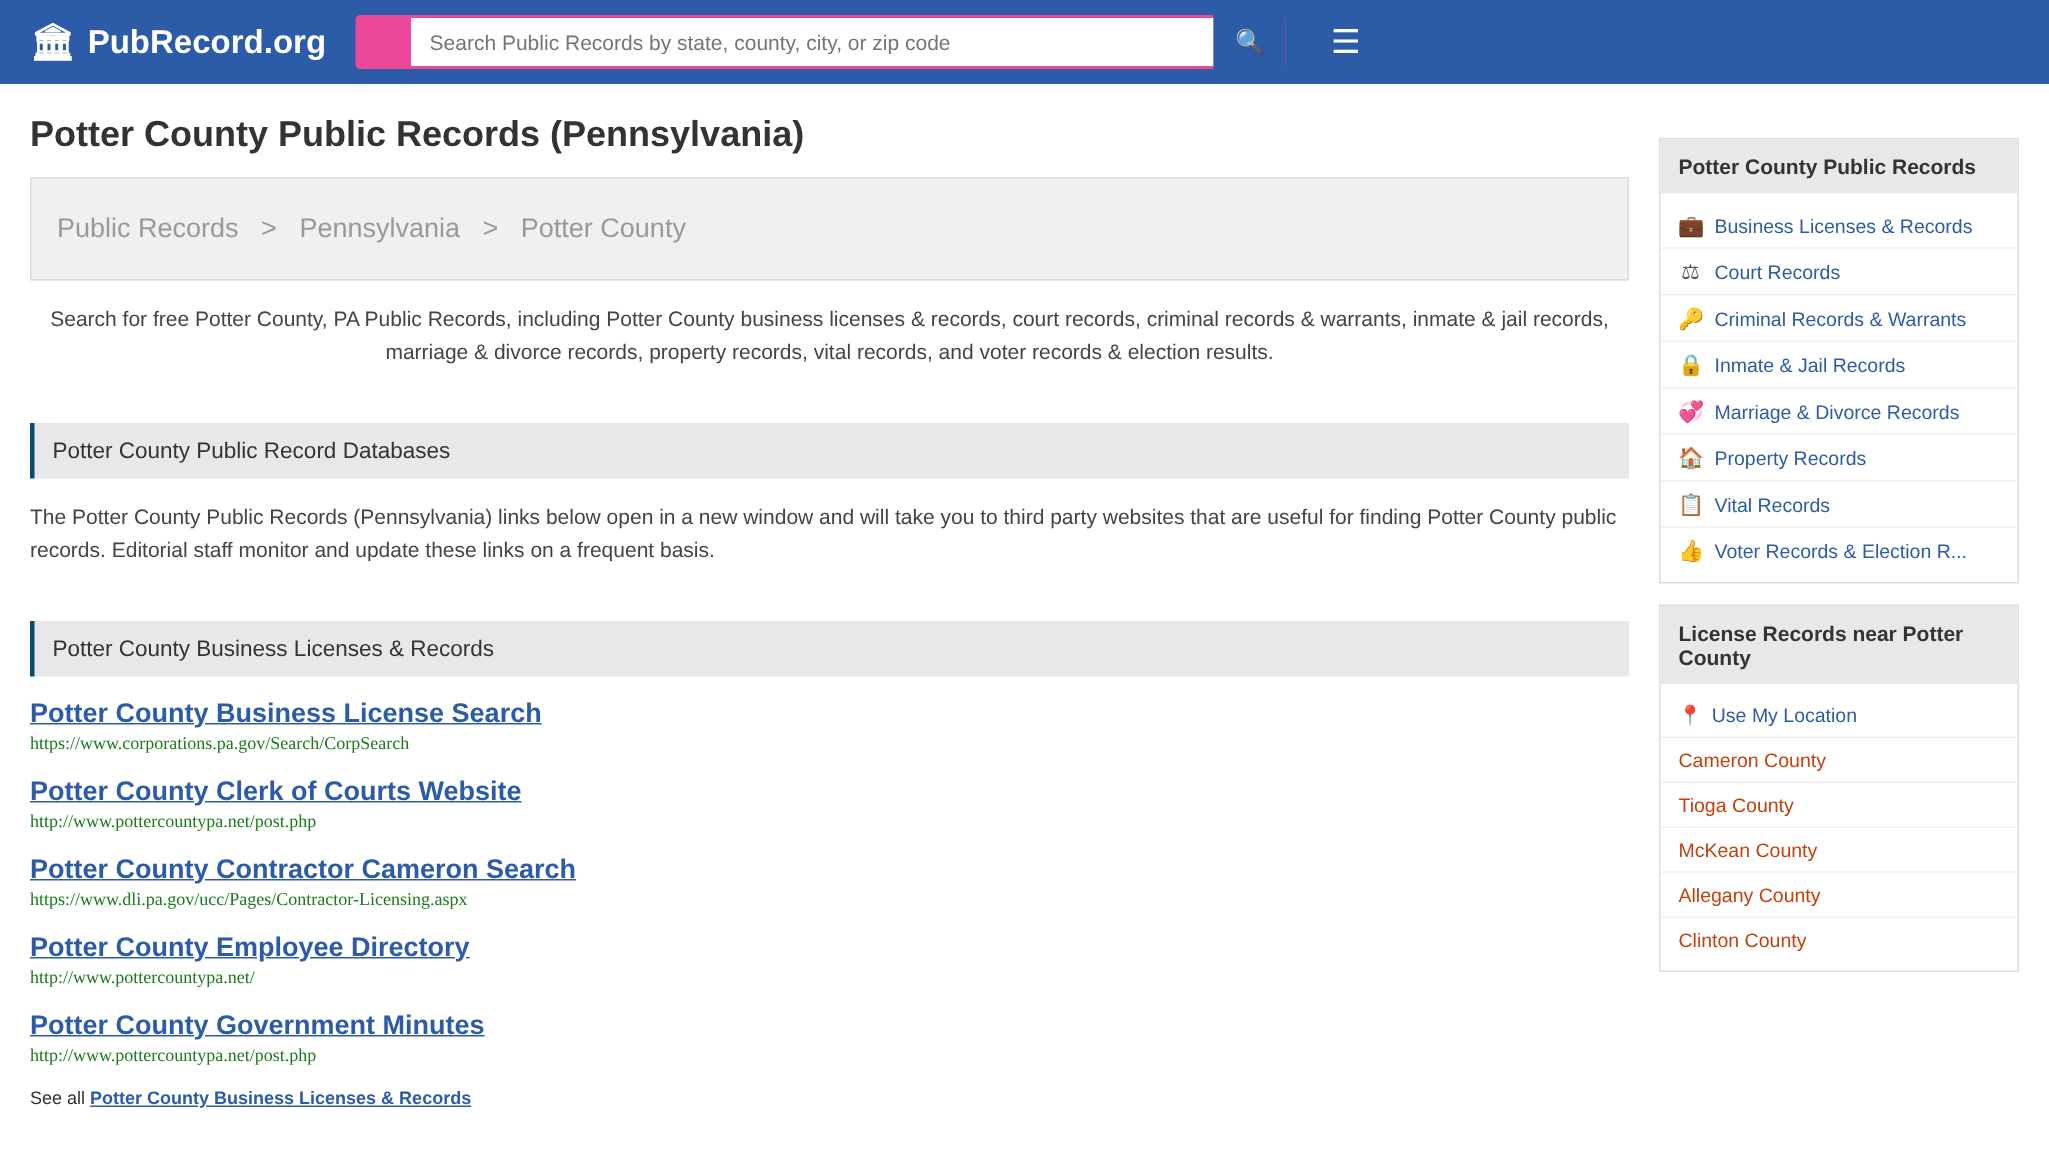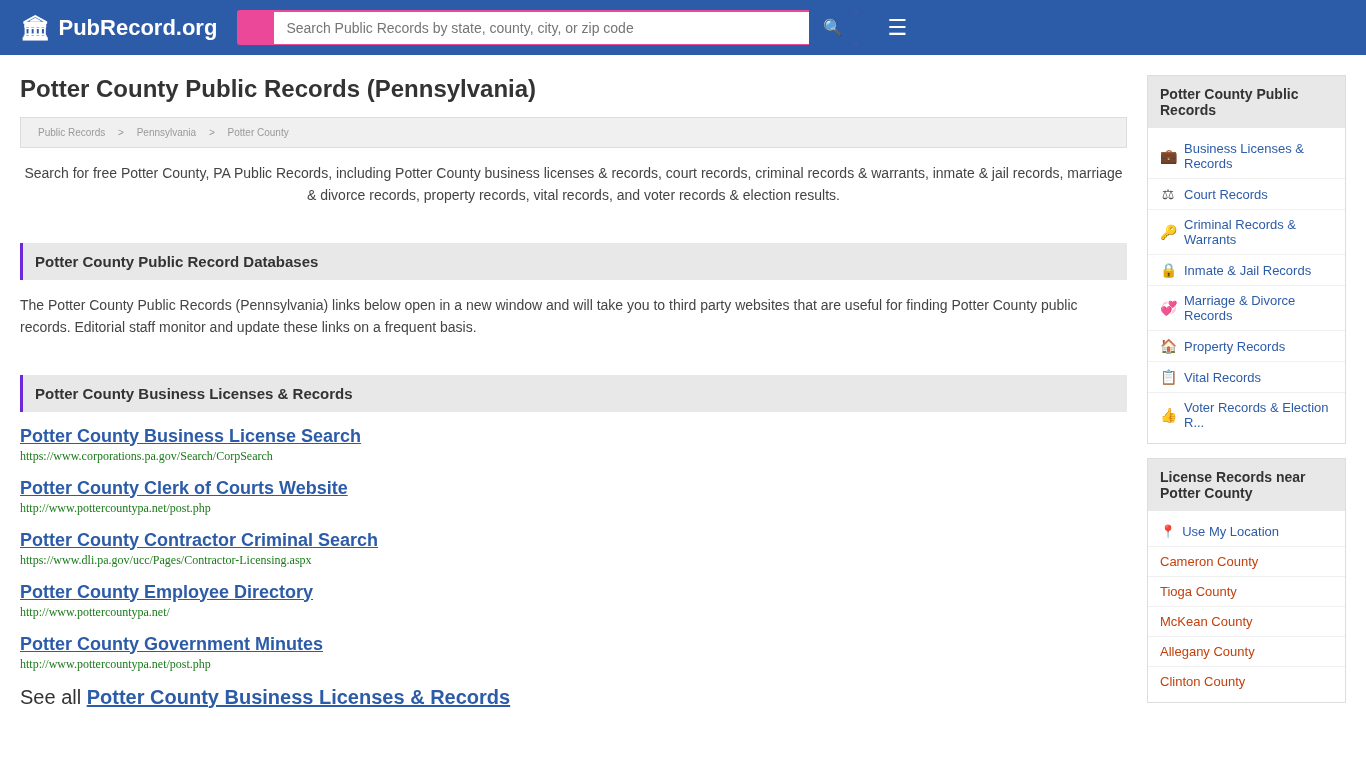--- a/index.html
+++ b/index.html
@@ -66,37 +66,38 @@
       display: flex;
       max-width: 1366px;
       margin: 0 auto;
       padding: 20px 20px 0 20px;
       gap: 20px;
     }
     #content {
       flex: 1;
     }
     #sidebar {
-      width: 199px;
+      width: 240px;
       flex-shrink: 0;
+      margin-top: 16px;
     }
 
     
     #page-title {
       font-size: 24px;
       font-weight: bold;
       color: #333;
       margin-bottom: 14px;
     }
 
     
     #breadcrumb {
       background: #f0f0f0;
-      padding: 9px 12px;
-      font-size: 10px;
+      padding: 23px 12px;
+      font-size: 18px;
       color: #555;
       margin-bottom: 14px;
       border: 1px solid #ddd;
     }
     #breadcrumb a, .breadcrumb-link {
       color: #2c5ba8;
       text-decoration: none;
       cursor: pointer;
     }
     #breadcrumb span {
@@ -111,24 +112,24 @@
       line-height: 1.6;
       margin-bottom: 20px;
       text-align: center;
     }
 
     
     .section-heading {
       background: #e8e8e8;
       padding: 10px 12px;
       font-size: 15px;
-      font-weight: bold;
+      font-weight: normal;
       color: #333;
       margin-bottom: 14px;
-      border-left: 3px solid #6d28d9;
+      border-left: 3px solid #0c4a6e;
       margin-top: 36px;
     }
 
     
     #db-description {
       font-size: 14px;
       color: #444;
       line-height: 1.6;
       margin-bottom: 20px;
     }
@@ -148,21 +149,21 @@
       font-size: 12px;
       color: #1a7a1a;
       text-decoration: none;
       display: block;
       margin-top: 2px;
       font-family: Liberation Serif, serif;
     }
 
     
     #see-all {
-      font-size: 20px;
+      font-size: 12px;
       color: #333;
     }
     #see-all a {
       color: #2c5ba8;
       font-weight: bold;
       text-decoration: underline;
       cursor: pointer;
     }
 
     
@@ -260,21 +261,21 @@
     <div id="links-container">
     <div class="link-item">
     <a class="link-title">Potter County Business License Search</a>
     <a class="link-url">https://www.corporations.pa.gov/Search/CorpSearch</a>
   </div>
         <div class="link-item">
     <a class="link-title">Potter County Clerk of Courts Website</a>
     <a class="link-url">http://www.pottercountypa.net/post.php</a>
   </div>
         <div class="link-item">
-    <a class="link-title">Potter County Contractor Criminal Search</a>
+    <a class="link-title">Potter County Contractor Cameron Search</a>
     <a class="link-url">https://www.dli.pa.gov/ucc/Pages/Contractor-Licensing.aspx</a>
   </div>
         <div class="link-item">
     <a class="link-title">Potter County Employee Directory</a>
     <a class="link-url">http://www.pottercountypa.net/</a>
   </div>
         <div class="link-item">
     <a class="link-title">Potter County Government Minutes</a>
     <a class="link-url">http://www.pottercountypa.net/post.php</a>
   </div>

